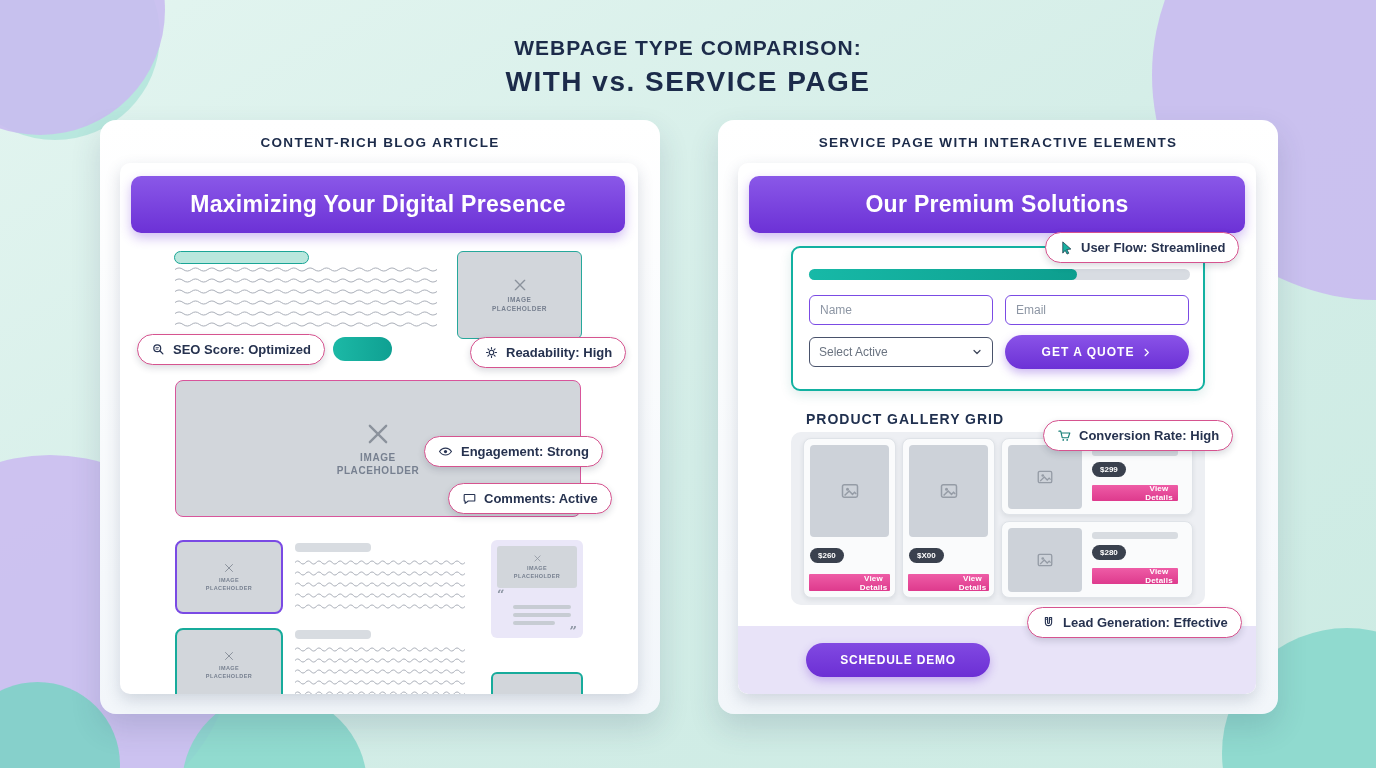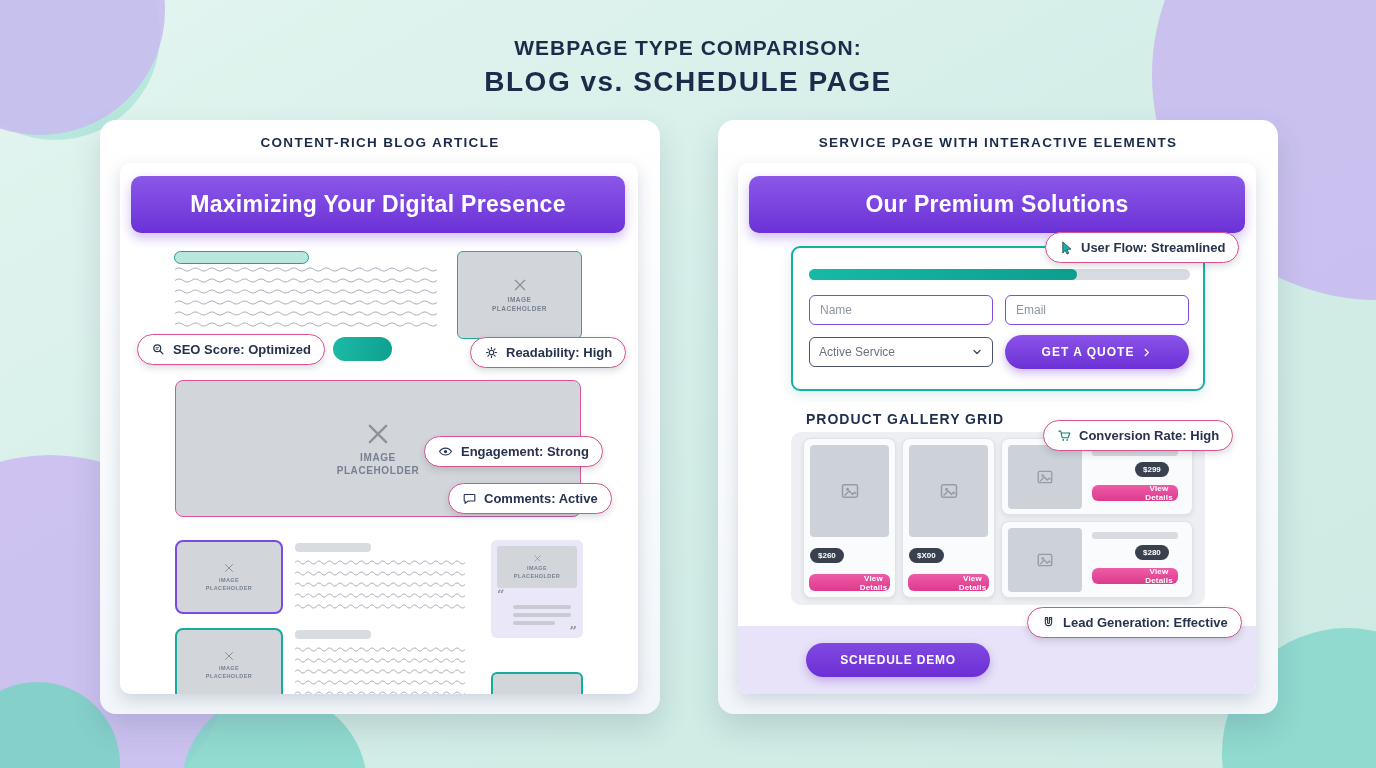--- a/index.html
+++ b/index.html
@@ -113,29 +113,29 @@
   .gallery{position:absolute;left:53px;top:269px;width:414px;height:173px;background:#edeff3;border-radius:10px;}
   .pcard{position:absolute;background:#fafbfc;border:1px solid #dfe3e8;border-radius:8px;
          box-shadow:0 2px 5px rgba(30,40,60,.09);}
   .vcard{top:6px;width:93px;height:160px;}
   #vcard1{left:12px;} #vcard2{left:111px;}
   .vcard .ph-img{position:absolute;left:6px;top:6px;right:6px;height:92px;background:#cdd2d9;
                  border-radius:4px;display:flex;align-items:center;justify-content:center;}
   .price{position:absolute;background:#3a414e;color:#fff;font-size:8px;font-weight:700;
          padding:3px 8px;border-radius:9px;}
   .vcard .price{left:6px;top:109px;}
-  .view-btn{position:absolute;border-radius:6px;background:linear-gradient(180deg,#ee5ca6,#de3a8d);
+  .view-btn{position:absolute;border-radius:1px;background:linear-gradient(180deg,#ee5ca6,#de3a8d);
             font-size:8px;font-weight:700;letter-spacing:.2px;padding-left:48px;}
   .vcard .view-btn{left:5px;right:5px;bottom:6px;height:17px;}
   .hcard{left:210px;width:192px;height:77px;}
   #hcard1{top:6px;} #hcard2{top:89px;}
   .hcard .ph-img{position:absolute;left:6px;top:6px;width:74px;height:64px;background:#cdd2d9;
                  border-radius:4px;display:flex;align-items:center;justify-content:center;}
   .hbar{position:absolute;left:90px;top:10px;width:86px;height:7px;background:#d8dce1;border-radius:3px;}
-  .hcard .price{left:90px;top:23px;margin-left:43px;}
+  .hcard .price{left:90px;top:23px;}
   .hcard .view-btn{left:90px;top:46px;width:86px;height:16px;}
   .footer-strip{position:absolute;left:0;bottom:0;width:100%;height:68px;background:#e8e3f8;
                 border-radius:0 0 10px 10px;}
   #demo-btn{position:absolute;left:68px;top:17px;width:184px;height:34px;border-radius:17px;
             background:linear-gradient(180deg,#8149e2,#6c2fd4);font-size:12px;letter-spacing:.8px;
             box-shadow:0 4px 10px rgba(108,47,212,.3);}
   #sales-btn{position:absolute;left:266px;top:17px;width:184px;height:34px;border-radius:17px;
              background:linear-gradient(180deg,#19b6a4,#0d9a8a);font-size:12px;letter-spacing:.8px;
              box-shadow:0 4px 10px rgba(13,154,138,.3);}
 </style>
@@ -161,21 +161,21 @@
   <div class="decor" id="dc-teal-tl"></div>
   <div class="decor" id="dc-lav-tl"></div>
   <div class="decor" id="dc-lav-r"></div>
   <div class="decor" id="dc-lav-bl"></div>
   <div class="decor" id="dc-teal-corner"></div>
   <div class="decor" id="dc-teal-b"></div>
   <div class="decor" id="dc-teal-br"></div>
 
   <div id="title">
     <div class="t1">WEBPAGE TYPE COMPARISON:</div>
-    <div class="t2">BLOG vs. SCHEDULE PAGE</div>
+    <div class="t2">WITH vs. SERVICE PAGE</div>
   </div>
 
   <section class="panel" id="blog-panel">
     <h2 class="panel-title">CONTENT-RICH BLOG ARTICLE</h2>
     <div class="mock" id="blog-mock">
 
       <div class="banner" id="blog-banner">Maximizing Your Digital Presence</div>
 
       <div id="blog-pill-1"></div>
 
@@ -334,21 +334,21 @@
         <span>User Flow: Streamlined</span>
       </div>
 
       <div id="form-box">
         <div class="progress-track">
           <div class="progress-fill"></div>
         </div>
         <input class="input" id="name-input" type="text" placeholder="Name" style="">
         <input class="input" id="email-input" type="text" placeholder="Email" style="">
         <div class="select-box">
-          <span>Active Service</span>
+          <span>Select Active</span>
           <svg width="12" height="12" viewBox="0 0 24 24">
               <path d="M6 9l6 6 6-6" fill="none" stroke="#3c4458" stroke-width="2.4" stroke-linecap="round" stroke-linejoin="round"></path>
             </svg>
         </div>
         <button class="btn" id="quote-btn">
           <span>GET A QUOTE</span>
           <svg width="11" height="11" viewBox="0 0 24 24">
               <path d="M9 5l7 7-7 7" fill="none" stroke="#fff" stroke-width="2.6" stroke-linecap="round" stroke-linejoin="round"></path>
             </svg>
         </button>

